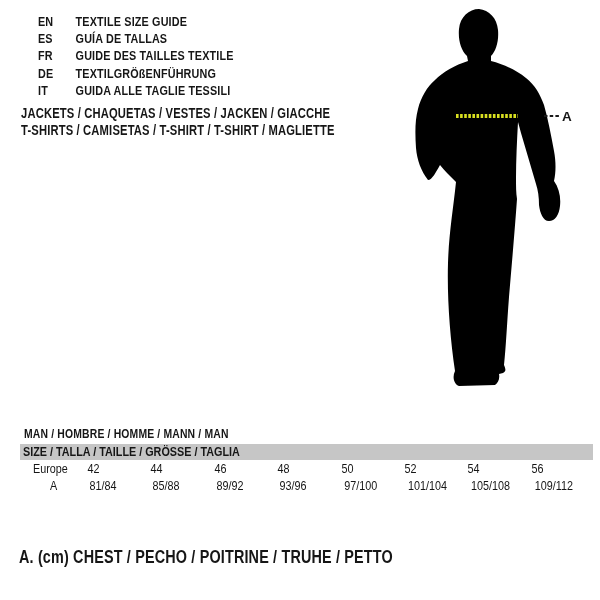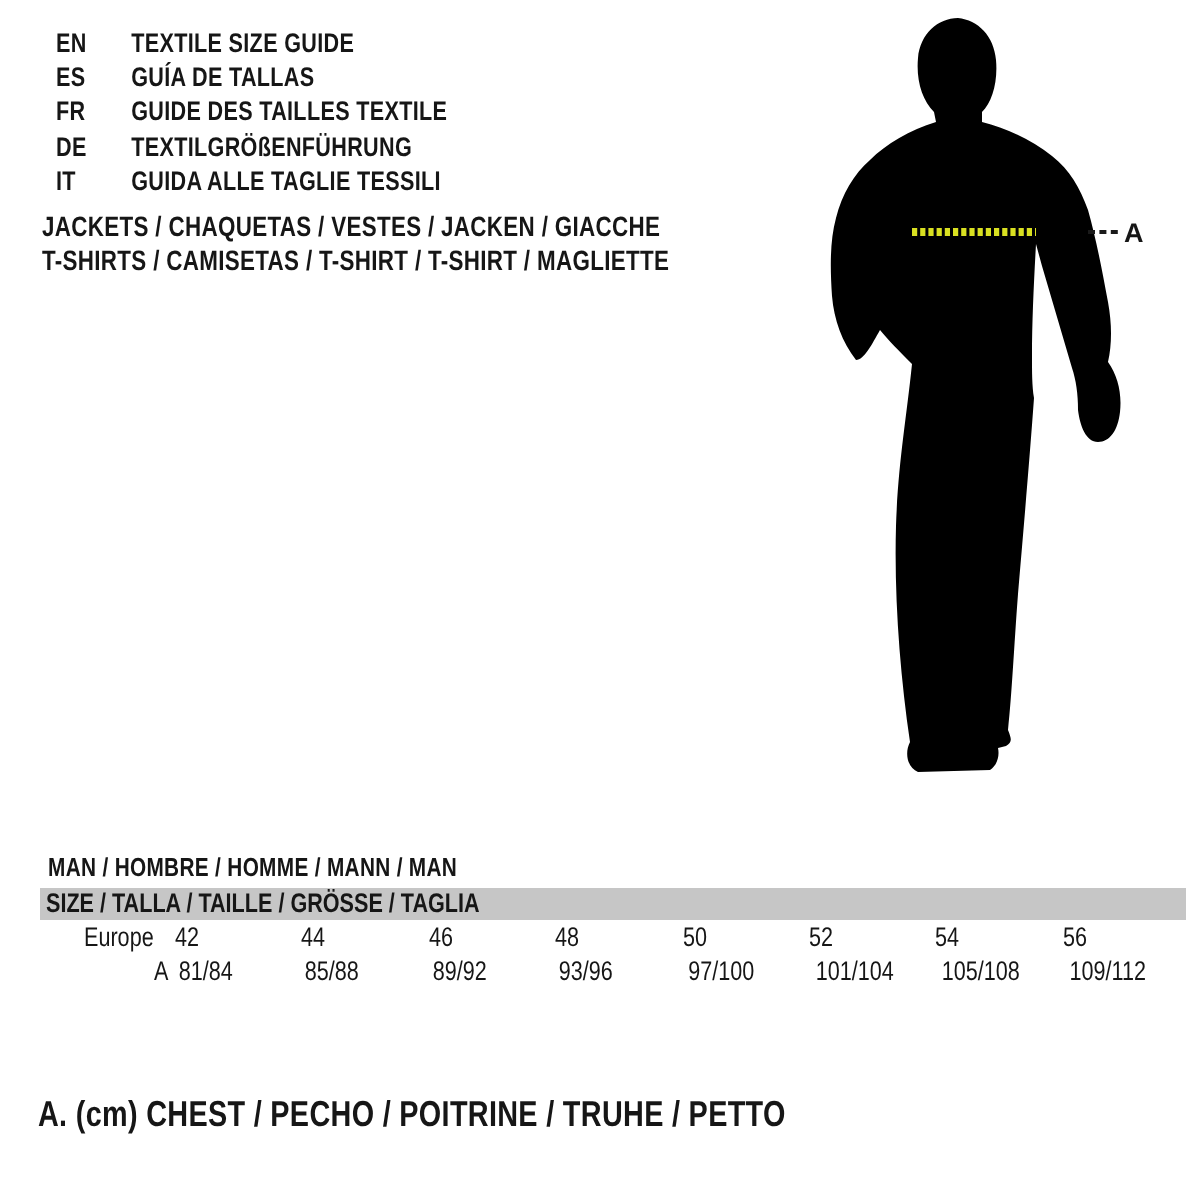--- a/index.html
+++ b/index.html
@@ -6,40 +6,40 @@
   body{
     width:600px;height:600px;position:relative;overflow:hidden;
     background:#ffffff;
     font-family:"Liberation Sans", sans-serif;
     color:#161616;
   }
   .cond{display:inline-block;transform:scaleX(0.8);transform-origin:0 50%;white-space:nowrap;}
   .cond-c{display:inline-block;transform:scaleX(0.8);transform-origin:50% 50%;white-space:nowrap;}
 
   
-  .langs{position:absolute;left:28px;top:13px;}
+  .langs{position:absolute;left:38px;top:13px;}
   .lang-row{display:flex;height:17.2px;align-items:center;transform:scaleX(0.8);transform-origin:0 50%;}
   .lang-code{width:47px;font-size:13.5px;font-weight:700;letter-spacing:.2px;}
   .lang-label{font-size:13.5px;font-weight:700;letter-spacing:.2px;white-space:nowrap;}
 
   
   .cats{position:absolute;left:21px;top:105px;}
   .cat-line{height:16.5px;font-size:14px;font-weight:700;letter-spacing:.2px;}
 
   
   .figure-svg{position:absolute;left:0;top:0;width:600px;height:600px;pointer-events:none;}
   .a-label{font-family:"Liberation Sans", sans-serif;font-size:13.5px;font-weight:700;fill:#161616;}
 
   
   .man-title{position:absolute;left:19px;top:421px;margin:5px;font-size:13px;font-weight:700;letter-spacing:.2px;}
 
   
   .size-table{position:absolute;left:20px;top:444px;width:573px;border-collapse:collapse;table-layout:fixed;}
   .size-table td{padding:0;vertical-align:middle;font-size:13.5px;line-height:1;}
-  .size-table td.lbl{text-align:right;padding-left:3px;}
+  .size-table td.lbl{text-align:center;padding-left:3px;}
   tr.hdr td{height:16px;text-align:left;padding-left:3px;}
   tr.r-eu td{height:17px;}
   tr.r-us td{height:16px;}
   tr.r-num td{height:15px;}
   tr.r-a td{height:17px;}
   tr.hdr{background:#c6c6c6;}
   tr.stripe{background:#ececec;}
   .hdr-text{font-size:13.5px;font-weight:700;}
 
   

